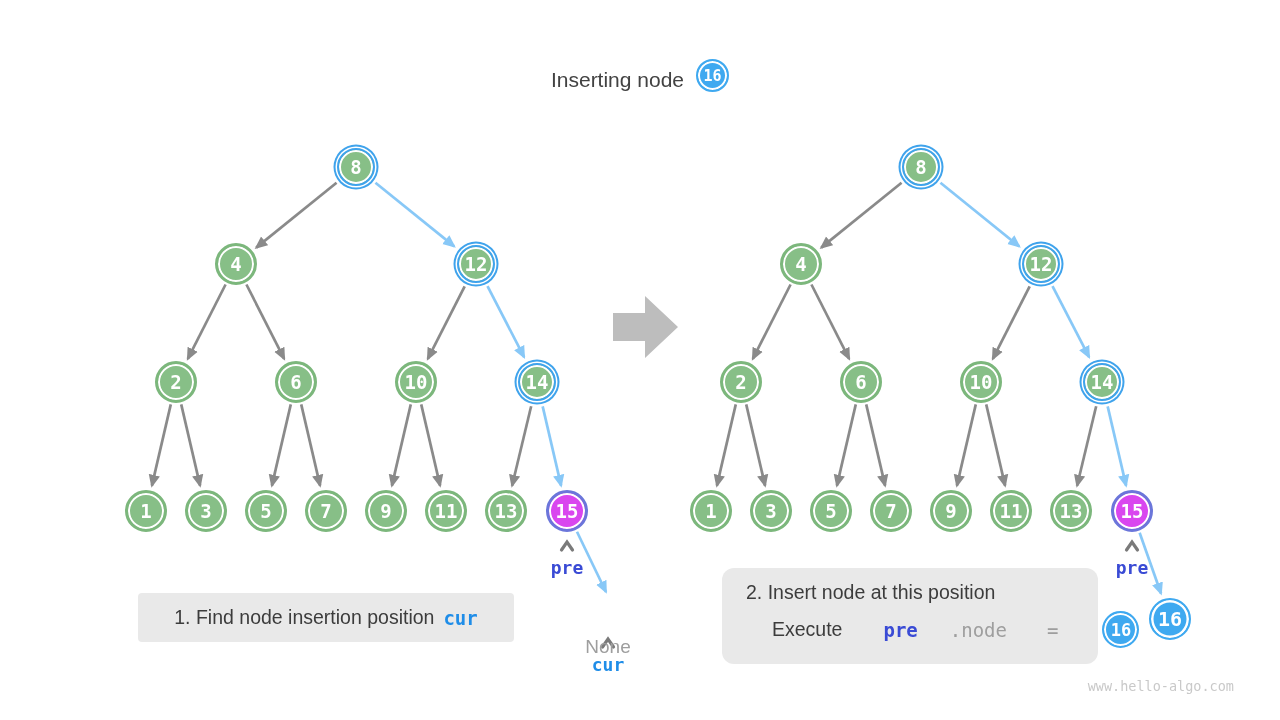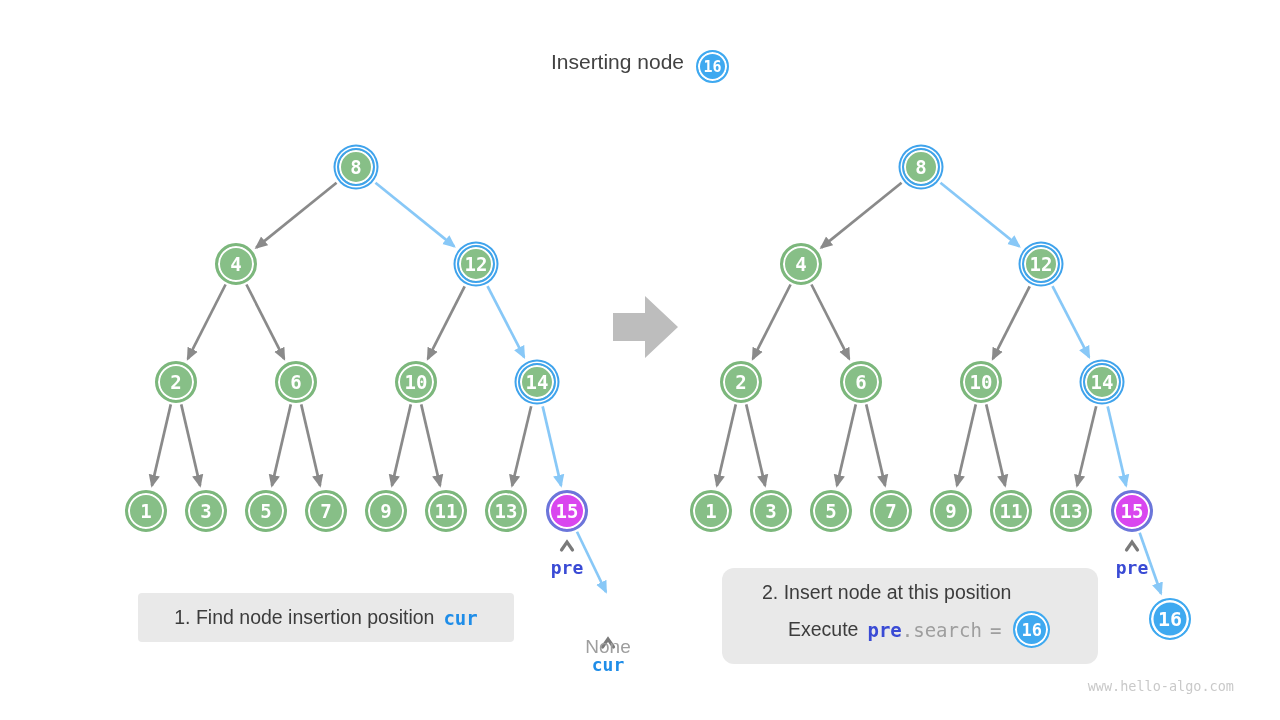--- a/index.html
+++ b/index.html
@@ -1,20 +1,20 @@
 <!DOCTYPE html>
 <html><head>
 <meta charset="utf-8">
 <style>
   html,body{margin:0;padding:0;background:#ffffff;}
   .canvas{position:relative;width:1280px;height:720px;overflow:hidden;background:#ffffff;
           font-family:"Liberation Sans",sans-serif;}
   
   .title{position:absolute;left:0;top:50px;width:1280px;height:42px;
-         display:flex;align-items:flex-start;justify-content:center;gap:12px;
+         display:flex;align-items:flex-end;justify-content:center;gap:12px;
          font-size:21px;color:#424242;}
   
   .tnode{position:absolute;transform:translate(-50%,-50%);border-radius:50%;
          display:flex;align-items:center;justify-content:center;box-sizing:content-box;
          color:#ffffff;font:bold 19px "DejaVu Sans Mono",monospace;z-index:3;}
   .tnode.normal{width:36px;height:36px;background:#87BF87;border:3px solid #7CB77C;
          box-shadow:inset 0 0 0 2px #ffffff;}
   .tnode.visited{width:34px;height:34px;background:#87BF87;border:2.5px solid #3FA3EC;
          box-shadow:inset 0 0 0 2px #ffffff,0 0 0 1.5px #ffffff,0 0 0 3.5px #3FA3EC;}
   .tnode.pre{width:36px;height:36px;background:#d946ef;border:3px solid #6B76DA;
@@ -35,23 +35,23 @@
   .ann{position:absolute;transform:translate(-50%,-50%);white-space:nowrap;z-index:4;}
   .ann-pre{color:#3A4BD5;font:bold 18px "DejaVu Sans Mono",monospace;}
   .ann-cur{color:#1F8DE8;font:bold 18px "DejaVu Sans Mono",monospace;}
   .ann-muted{color:#9E9E9E;font:19px "Liberation Sans",sans-serif;margin-top:30px;}
   
   .caption1{position:absolute;left:138px;top:593px;width:376px;height:49px;background:#E9E9E9;
          border-radius:4px;display:flex;align-items:center;justify-content:center;
          font-size:19.5px;color:#3C3C3C;z-index:2;}
   .caption1 .code{font:bold 19px "DejaVu Sans Mono",monospace;color:#1F8DE8;margin-left:9px;}
   .caption2{position:absolute;left:722px;top:568px;width:376px;height:96px;background:#E9E9E9;
-         border-radius:12px;box-sizing:border-box;padding:13px 0 0 40px;
+         border-radius:12px;box-sizing:border-box;padding:13px 0 0 24px;
          font-size:19.5px;color:#3C3C3C;z-index:2;}
-  .caption2 .line2{display:flex;align-items:center;margin-top:7px;margin-left:26px;}
+  .caption2 .line2{display:flex;align-items:center;margin-top:7px;margin-left:26px;gap:32px;}
   .caption2 .code-pre{font:bold 19px "DejaVu Sans Mono",monospace;color:#3A4BD5;margin-left:9px;}
   .caption2 .code-gray{font:19px "DejaVu Sans Mono",monospace;color:#9E9E9E;}
   .caption2 .eq{font:19px "DejaVu Sans Mono",monospace;color:#9E9E9E;margin:0 12px 0 8px;}
   
   .footer{position:absolute;right:46px;top:678px;font:13.5px "DejaVu Sans Mono",monospace;
          color:#C9C9C9;z-index:2;}
 </style>
 </head>
 <body>
 
@@ -148,20 +148,20 @@
   <div class="caption1">
     <span>1. Find node insertion position</span>
     <span class="code">cur</span>
   </div>
 
   <div class="caption2">
     <div>2. Insert node at this position</div>
     <div class="line2">
       <span>Execute</span>
       <span class="code-pre">pre</span>
-      <span class="code-gray">.search</span>
+      <span class="code-gray">.node</span>
       <span class="eq">=</span>
       <span class="mini-node box-size">16</span>
     </div>
   </div>
 
   <div class="footer">www.hello-algo.com</div>
 </div>
 
 </body></html>

